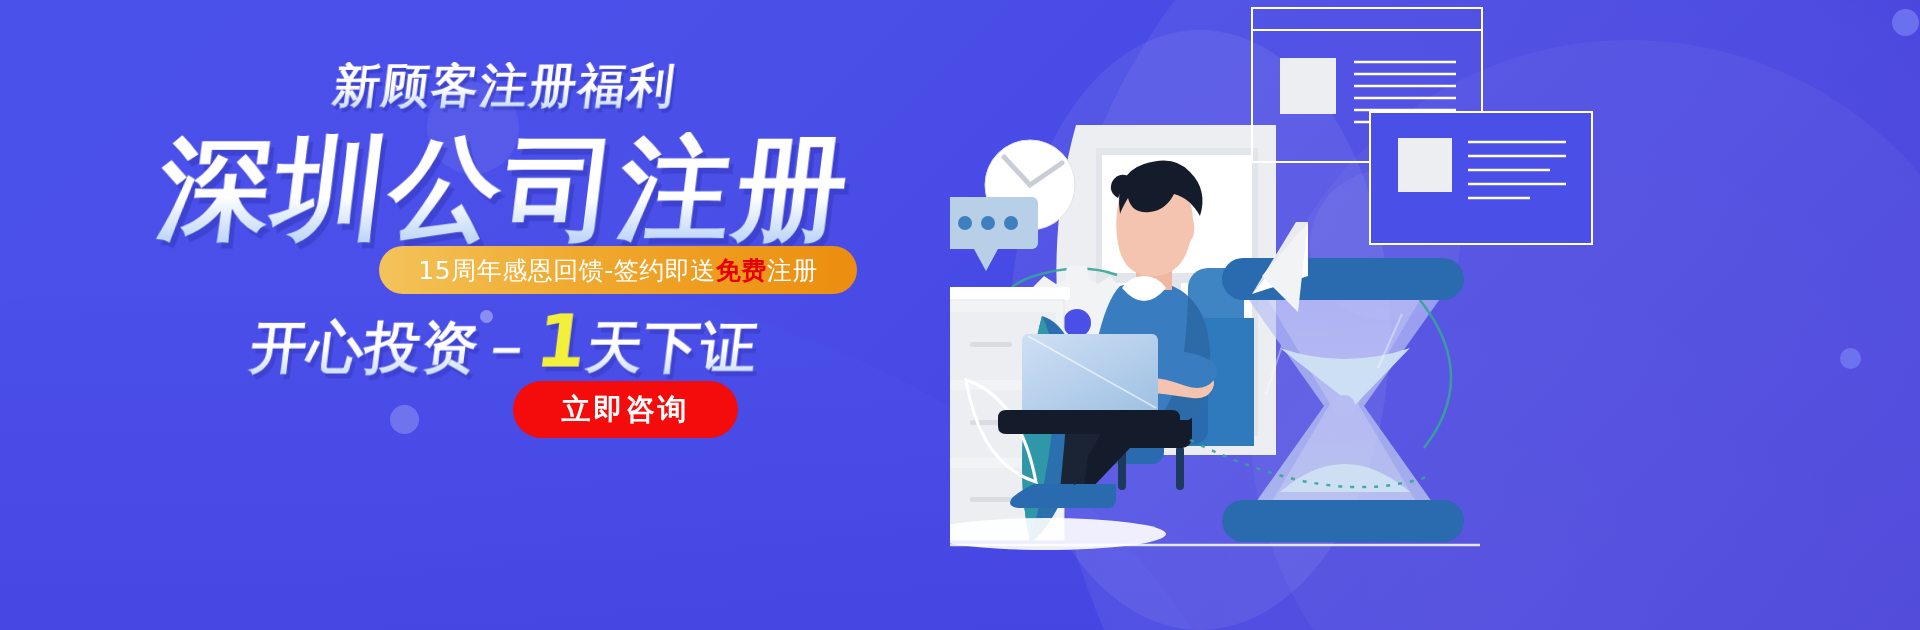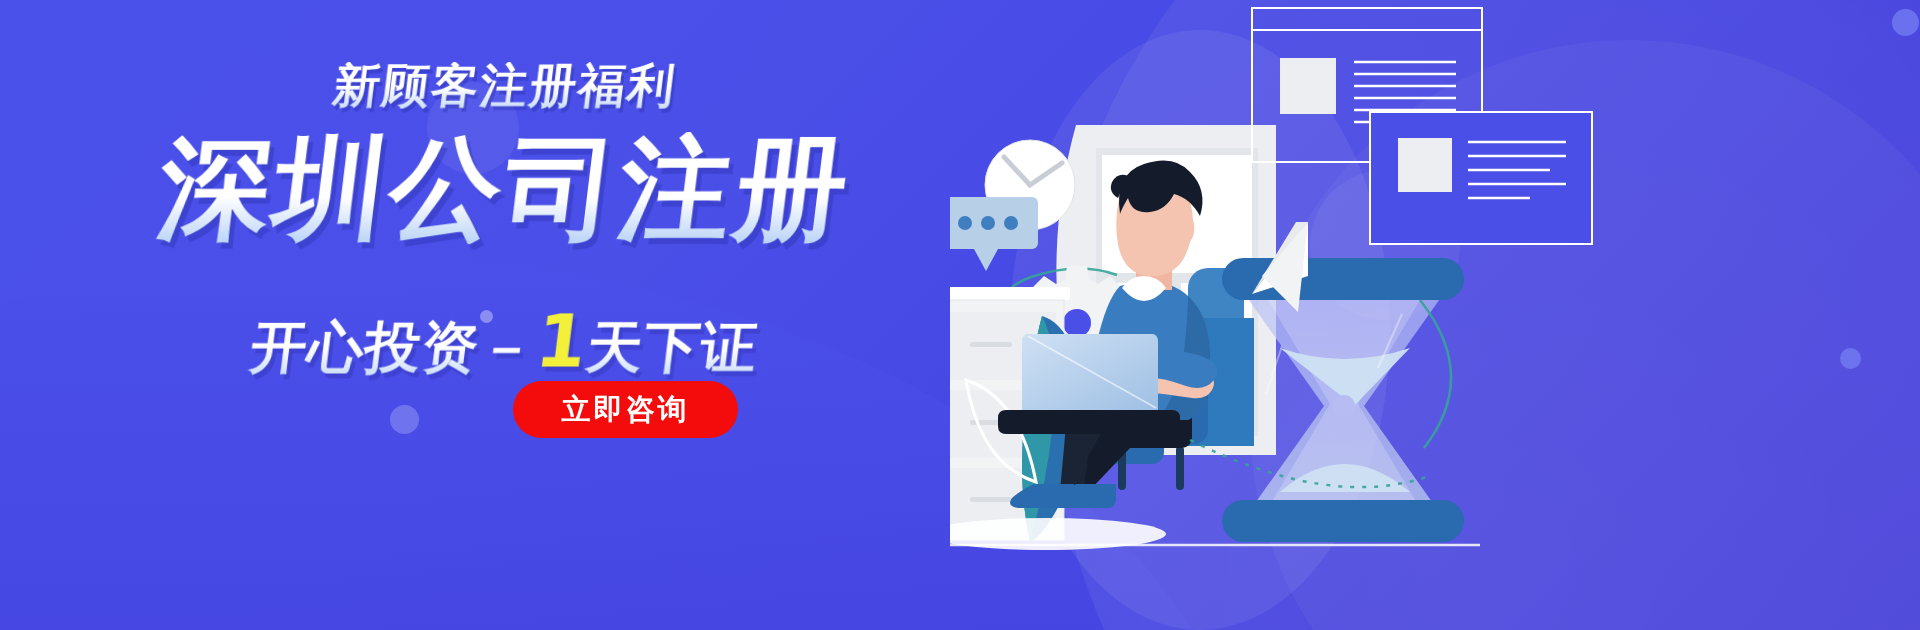--- a/index.html
+++ b/index.html
@@ -141,20 +141,25 @@
   <div class="dot d4"></div>
   <div class="dot d5"></div>
   <div class="tiny-dot t1"></div>
 
   <div class="copy">
 
     <div class="tagline">新顾客注册福利</div>
 
     <div class="headline">深圳公司注册</div>
 
+    <div class="pill">
+      <span class="pill-text">15周年感恩回馈-签约即送</span>
+        <span class="pill-text pill-free">免费</span>
+        <span class="pill-text">注册</span>
+    </div>
 
     <div class="subline">
       <span class="seg">开心投资－</span><span class="num">1</span><span class="seg">天下证</span>
     </div>
 
     <button class="cta">
       <span class="cta-label">立即咨询</span>
     </button>
   </div>
 

